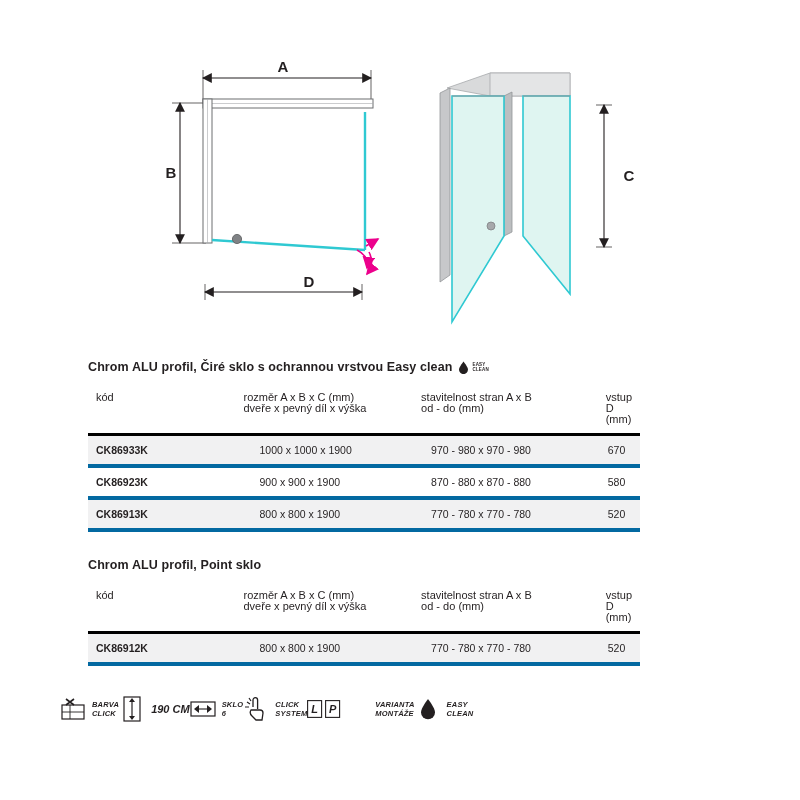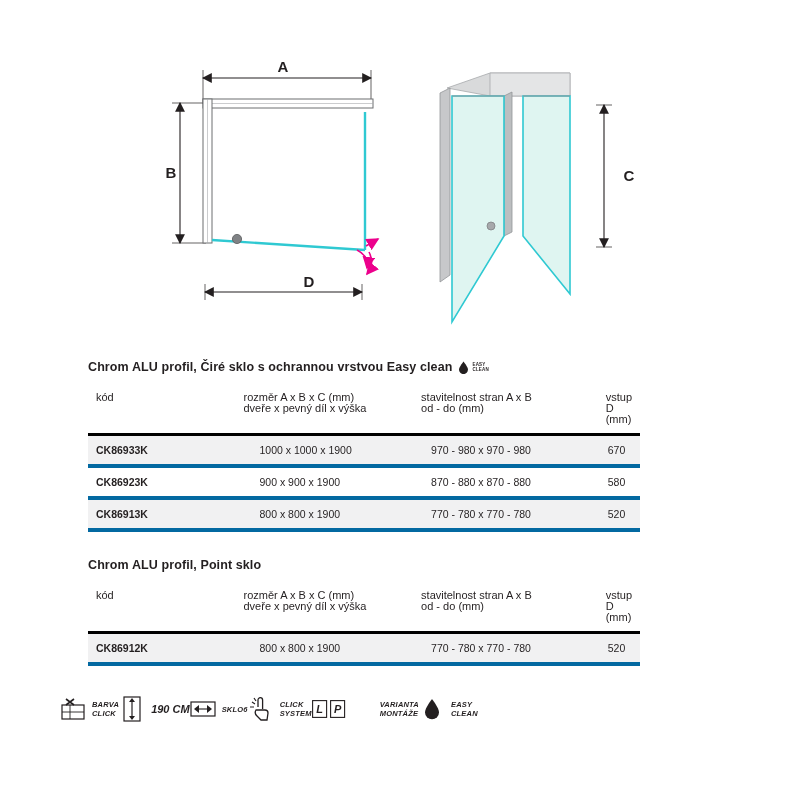--- a/index.html
+++ b/index.html
@@ -320,21 +320,21 @@
 
   <div class="ficon">
     <span class="glyph">
       <svg width="26" height="16" viewBox="0 0 26 16" xmlns="http://www.w3.org/2000/svg">
         <rect x="1" y="1" width="24" height="14" fill="none" stroke="#231f20" stroke-width="1.2"></rect>
         <path d="M4 8 L9 4 L9 12 Z" fill="#231f20"></path>
         <path d="M22 8 L17 4 L17 12 Z" fill="#231f20"></path>
         <line x1="9" y1="8" x2="17" y2="8" stroke="#231f20" stroke-width="1.1"></line>
       </svg>
     </span>
-    <span style="display:flex;">
+    <span style="display:flex;flex-direction:column;">
       <span class="lbl">SKLO</span>
       <span class="lbl">6</span>
     </span>
   </div>
 
   <div class="ficon">
     <span class="glyph">
       <svg width="22" height="24" viewBox="0 0 22 24" xmlns="http://www.w3.org/2000/svg">
         <path d="M8 10 L8 3 a2.3 2.3 0 0 1 4.6 0 L12.6 12" fill="none" stroke="#231f20" stroke-width="1.3"></path>
         <path d="M6 13 q-2 3 1 6 l4 4 h6 l1 -7 q0 -3 -3 -3 Z" fill="none" stroke="#231f20" stroke-width="1.3"></path>

